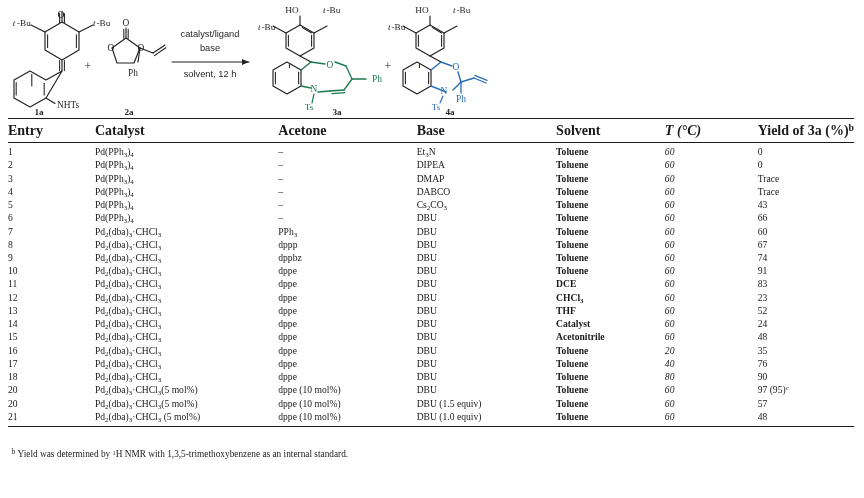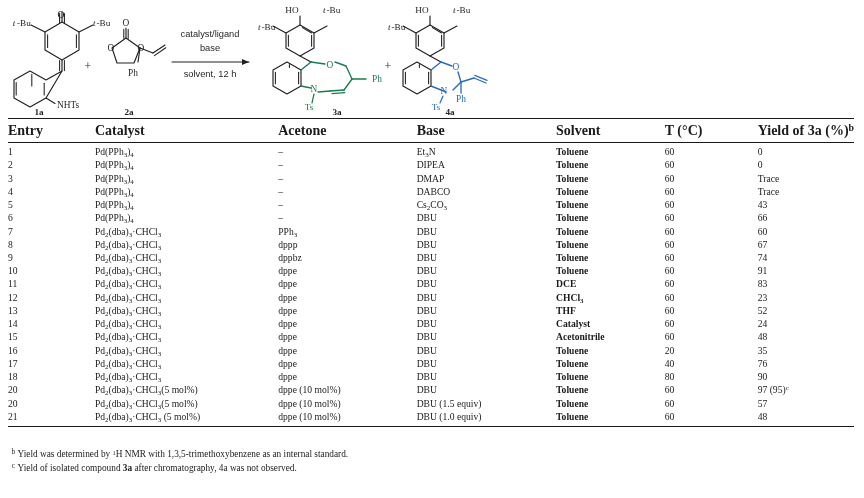--- a/index.html
+++ b/index.html
@@ -48,21 +48,21 @@
   table.data tbody tr:first-child td { padding-top: 4px; }
   table.data tbody tr:last-child td { padding-bottom: 4px; }
   table.data tbody tr:last-child { border-bottom: 1.2px solid #1a1a1a; }
 
   
   .c-entry   { width: 88px; }
   .c-cat     { width: 185px; }
   .c-lig     { width: 140px; }
   .c-base    { width: 141px; }
   .c-solv    { width: 110px; font-weight: bold; }
-  .c-temp    { width: 94px; }
+  .c-temp    { width: 94px; font-style: italic; }
   .c-yield   { width: auto; }
 
   sub { font-size: 0.72em; vertical-align: -0.22em; line-height: 0; }
   sup { font-size: 0.70em; vertical-align: 0.42em; line-height: 0; }
   .bold { font-weight: bold; }
 
   
   .notes {
     position: absolute;
     left: 8px;
@@ -436,16 +436,15 @@
             <td class="c-solv">Toluene</td>
             <td class="c-temp">60</td>
             <td class="c-yield">48</td>
           </tr>
         </tbody>
     </table>
   </div>
 
   <div class="notes" id="notes">
       <div class="note"><span class="mark">b</span>Yield was determined by <sup>1</sup>H NMR with 1,3,5-trimethoxybenzene as an internal standard.</div>
-      <div class="note"><span class="mark">c</span>Yield of isolated compound <span class="bold">3a</span> after chromatography, 4a was not observed.</div>
     </div>
 
 </div>
 
 </body></html>

